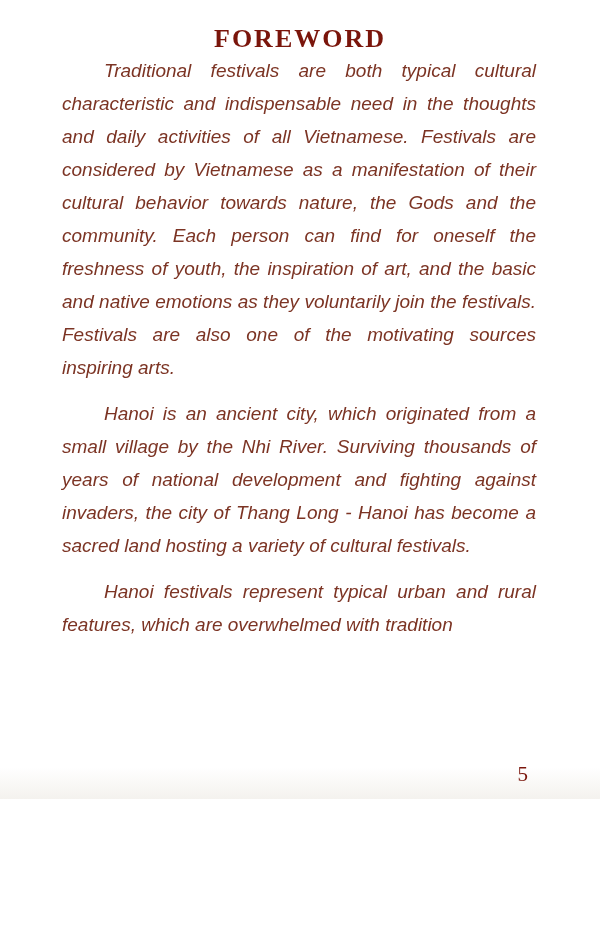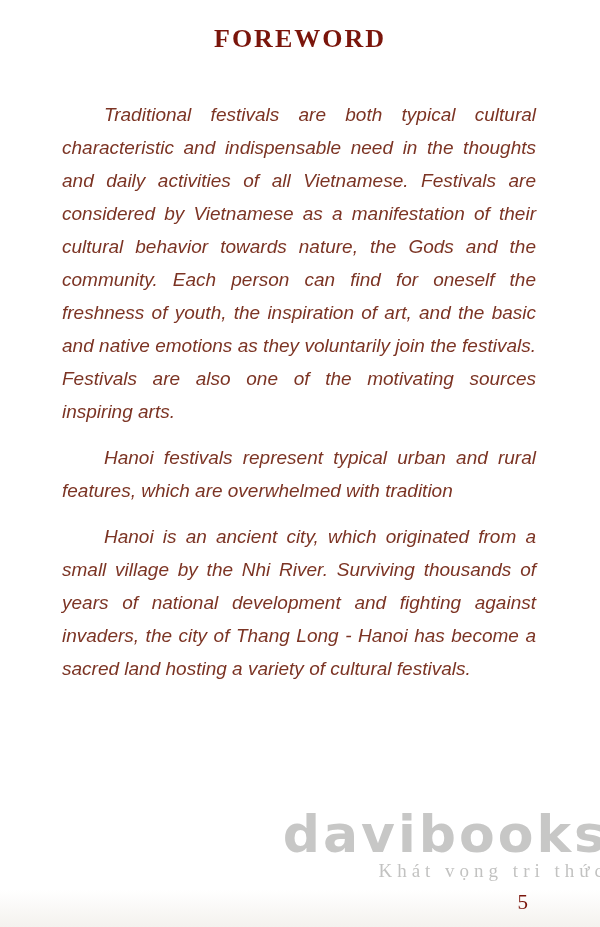--- a/index.html
+++ b/index.html
@@ -5,38 +5,37 @@
   * { margin: 0; padding: 0; box-sizing: border-box; }
 
   html, body {
     width: 600px;
     background: #ffffff;
   }
 
   .page {
     position: relative;
     width: 600px;
-    height: 927px;
+    height: 799px;
     background: linear-gradient(#ffffff 96%, #f4f2ee 100%);
     overflow: hidden;
     font-family: "Liberation Sans", sans-serif;
   }
 
   .page-title {
     margin-top: 24px;
     text-align: center;
     font-family: "Liberation Serif", serif;
     font-weight: bold;
     font-size: 26px;
     letter-spacing: 2px;
     color: #7a150b;
   }
 
   .body-text {
-    margin-top: 44px;
     padding: 0 64px 0 62px;
   }
 
   .body-text p {
     font-style: italic;
     font-size: 19px;
     line-height: 33px;
     color: #7c3424;
     text-align: justify;
     text-indent: 42px;
@@ -83,22 +82,22 @@
 </style>
 </head>
 <body>
 
 <div class="page">
 
   <h1 class="page-title">FOREWORD</h1>
 
   <div class="body-text">
     <p>Traditional festivals are both typical cultural characteristic and indispensable need in the thoughts and daily activities of all Vietnamese. Festivals are considered by Vietnamese as a manifestation of their cultural behavior towards nature, the Gods and the community. Each person can find for oneself the freshness of youth, the inspiration of art, and the basic and native emotions as they voluntarily join the festivals. Festivals are also one of the motivating sources inspiring arts.</p>
+    <p>Hanoi is an ancient city, which originated from a small village by the Nhi River. Surviving thousands of years of national development and fighting against invaders, the city of Thang Long - Hanoi has become a sacred land hosting a variety of cultural festivals.</p>
     <p>Hanoi festivals represent typical urban and rural features, which are overwhelmed with tradition</p>
-    <p>Hanoi is an ancient city, which originated from a small village by the Nhi River. Surviving thousands of years of national development and fighting against invaders, the city of Thang Long - Hanoi has become a sacred land hosting a variety of cultural festivals.</p>
   </div>
 
   <div class="watermark">
     <div class="wm-name">davibooks</div>
     <div class="wm-tag">Khát vọng tri thức</div>
   </div>
 
   <div class="page-number">5</div>
 
 </div>

